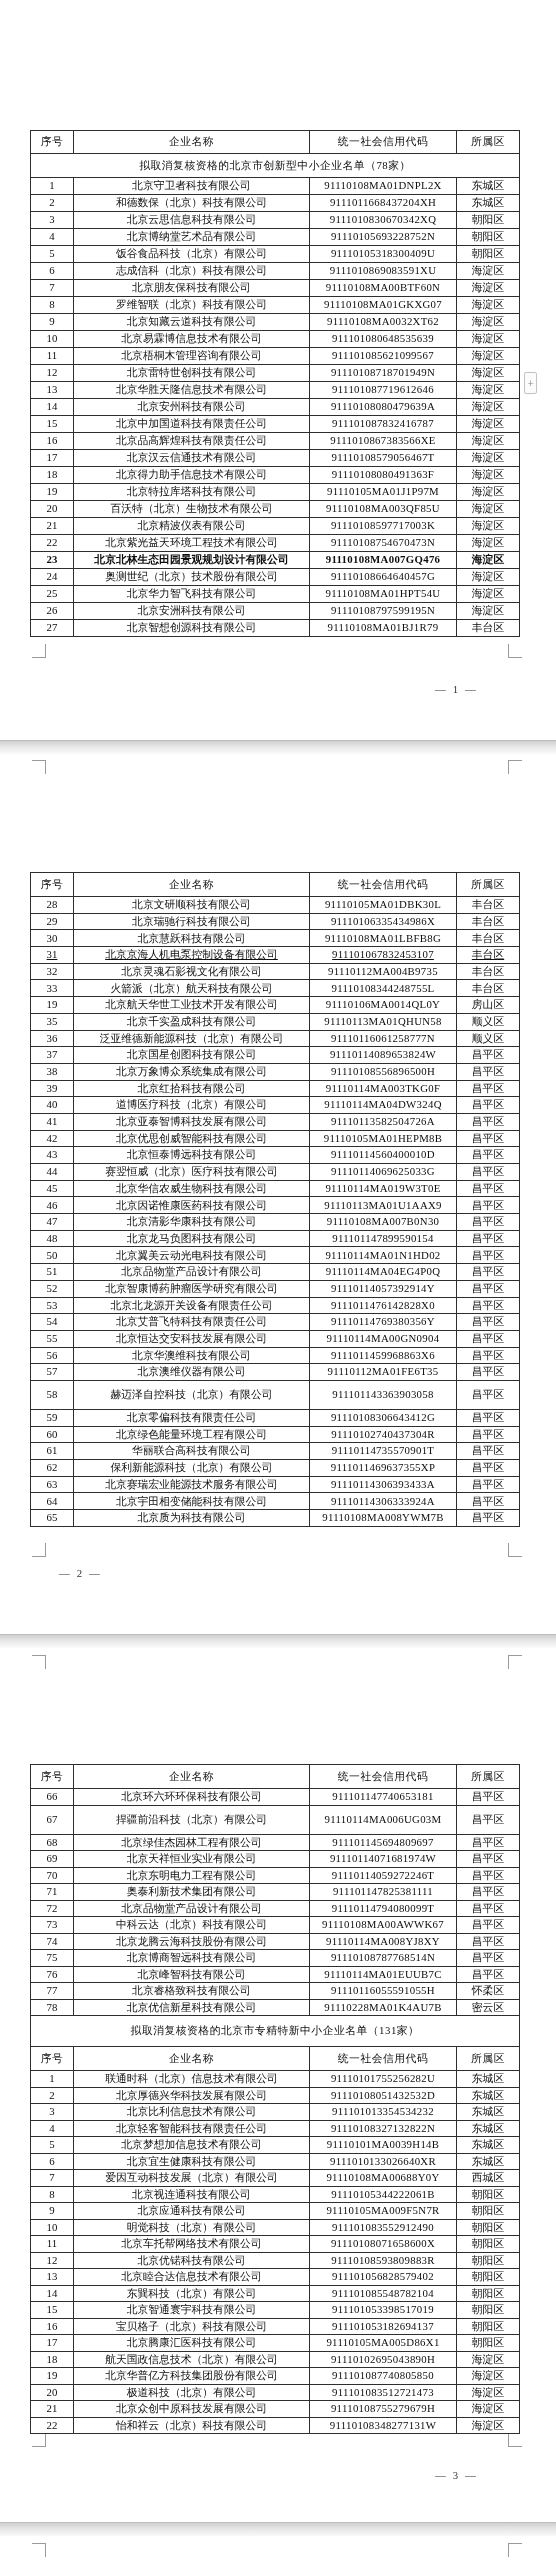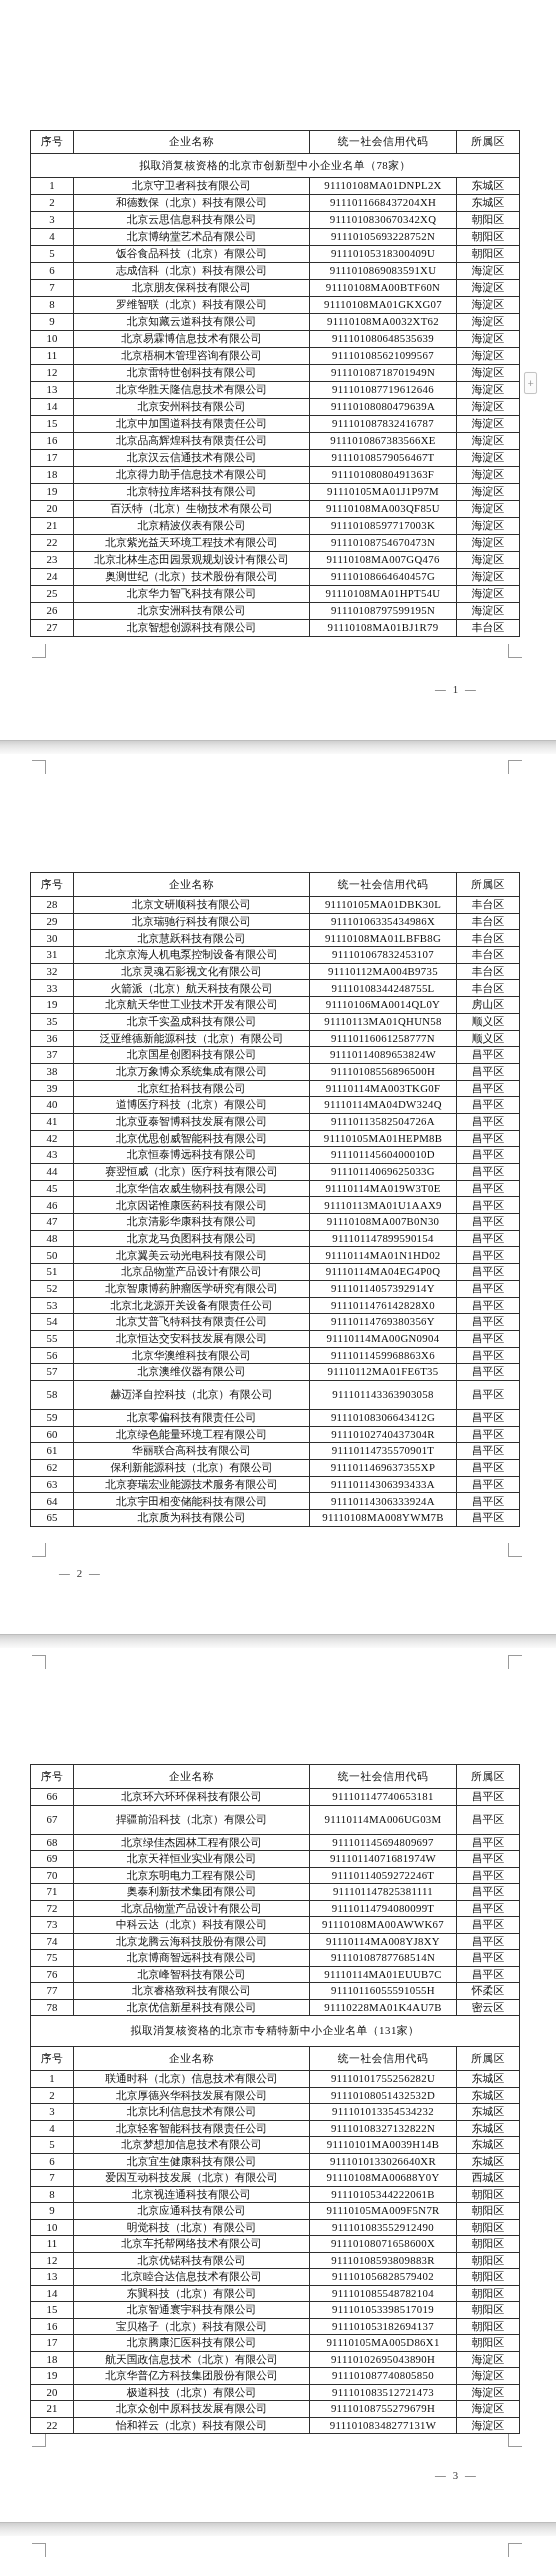--- a/index.html
+++ b/index.html
@@ -214,21 +214,21 @@
           <td>北京精波仪表有限公司</td>
           <td class="code">91110108597717003K</td>
           <td>海淀区</td>
         </tr>
         <tr style="height: 17px;">
           <td>22</td>
           <td>北京紫光益天环境工程技术有限公司</td>
           <td class="code">91110108754670473N</td>
           <td>海淀区</td>
         </tr>
-        <tr style="height: 17px;">
+        <tr style="height: 17px; font-weight: bold;">
           <td>23</td>
           <td>北京北林生态田园景观规划设计有限公司</td>
           <td class="code">91110108MA007GQ476</td>
           <td>海淀区</td>
         </tr>
         <tr style="height: 17px;">
           <td>24</td>
           <td>奥测世纪（北京）技术股份有限公司</td>
           <td class="code">91110108664640457G</td>
           <td>海淀区</td>
@@ -284,21 +284,21 @@
           <td>北京瑞驰行科技有限公司</td>
           <td class="code">91110106335434986X</td>
           <td>丰台区</td>
         </tr>
         <tr style="height: 16.7px;">
           <td>30</td>
           <td>北京慧跃科技有限公司</td>
           <td class="code">91110108MA01LBFB8G</td>
           <td>丰台区</td>
         </tr>
-        <tr style="height: 16.7px;">
+        <tr style="height: 16.7px; text-decoration: underline;">
           <td>31</td>
           <td>北京京海人机电泵控制设备有限公司</td>
           <td class="code">911101067832453107</td>
           <td>丰台区</td>
         </tr>
         <tr style="height: 16.7px;">
           <td>32</td>
           <td>北京灵魂石影视文化有限公司</td>
           <td class="code">91110112MA004B9735</td>
           <td>丰台区</td>

